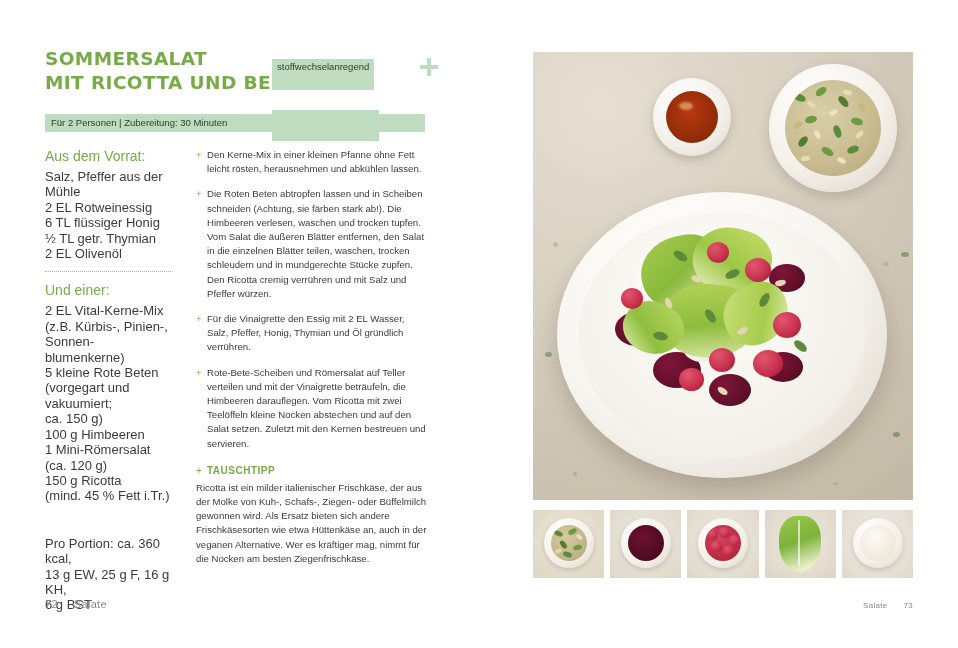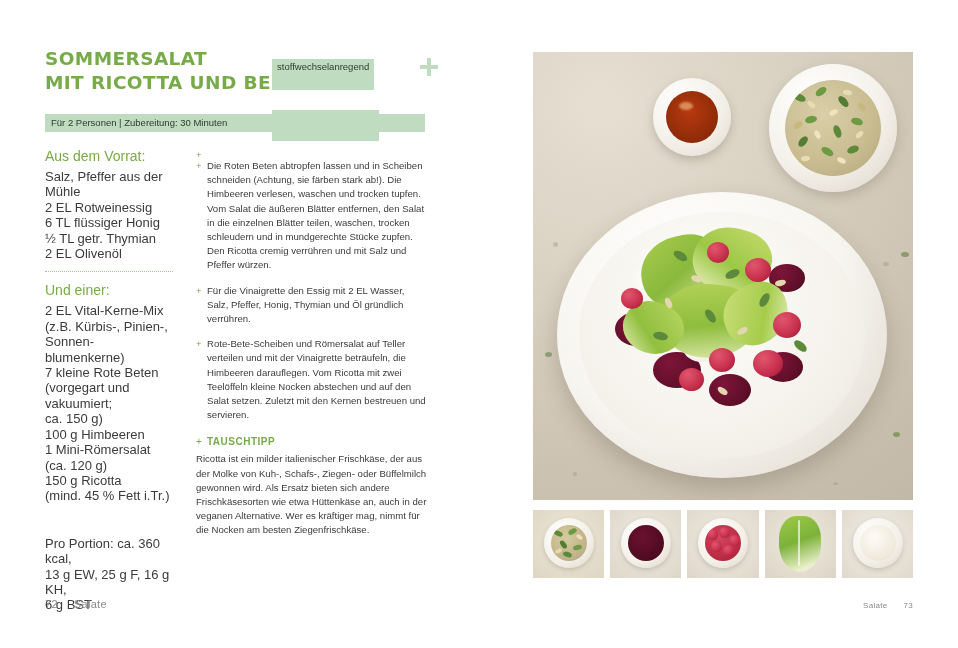--- a/index.html
+++ b/index.html
@@ -396,39 +396,40 @@
       <div class="ing-line">6 TL flüssiger Honig</div>
       <div class="ing-line">½ TL getr. Thymian</div>
       <div class="ing-line">2 EL Olivenöl</div>
 
       <div class="dotted-sep"></div>
 
       <div class="sub-head">Und einer:</div>
       <div class="ing-line">2 EL Vital-Kerne-Mix</div>
       <div class="ing-line">(z.B. Kürbis-, Pinien-, Sonnen-</div>
       <div class="ing-line">blumenkerne)</div>
-      <div class="ing-line">7 kleine Rote Beten</div>
+      <div class="ing-line">5 kleine Rote Beten</div>
       <div class="ing-line">(vorgegart und vakuumiert;</div>
       <div class="ing-line">ca. 150 g)</div>
       <div class="ing-line">100 g Himbeeren</div>
       <div class="ing-line">1 Mini-Römersalat</div>
       <div class="ing-line">(ca. 120 g)</div>
       <div class="ing-line">150 g Ricotta</div>
       <div class="ing-line">(mind. 45 % Fett i.Tr.)</div>
 
       <div class="nutrition">
         <div class="ing-line">Pro Portion: ca. 360 kcal,</div>
         <div class="ing-line">13 g EW, 25 g F, 16 g KH,</div>
         <div class="ing-line">6 g BST</div>
       </div>
     </div>
 
     <div class="col-right">
       <div class="step">
         <span class="bullet">+</span>
+        <span>Den Kerne-Mix in einer kleinen Pfanne ohne Fett leicht rösten, herausnehmen und abkühlen lassen.</span>
       </div>
       <div class="step">
         <span class="bullet">+</span>
         <span>Die Roten Beten abtropfen lassen und in Scheiben schneiden (Achtung, sie färben stark ab!). Die Himbeeren verlesen, waschen und trocken tupfen. Vom Salat die äußeren Blätter entfernen, den Salat in die einzelnen Blätter teilen, waschen, trocken schleudern und in mundgerechte Stücke zupfen. Den Ricotta cremig verrühren und mit Salz und Pfeffer würzen.</span>
       </div>
       <div class="step">
         <span class="bullet">+</span>
         <span>Für die Vinaigrette den Essig mit 2 EL Wasser, Salz, Pfeffer, Honig, Thymian und Öl gründlich verrühren.</span>
       </div>
       <div class="step">

